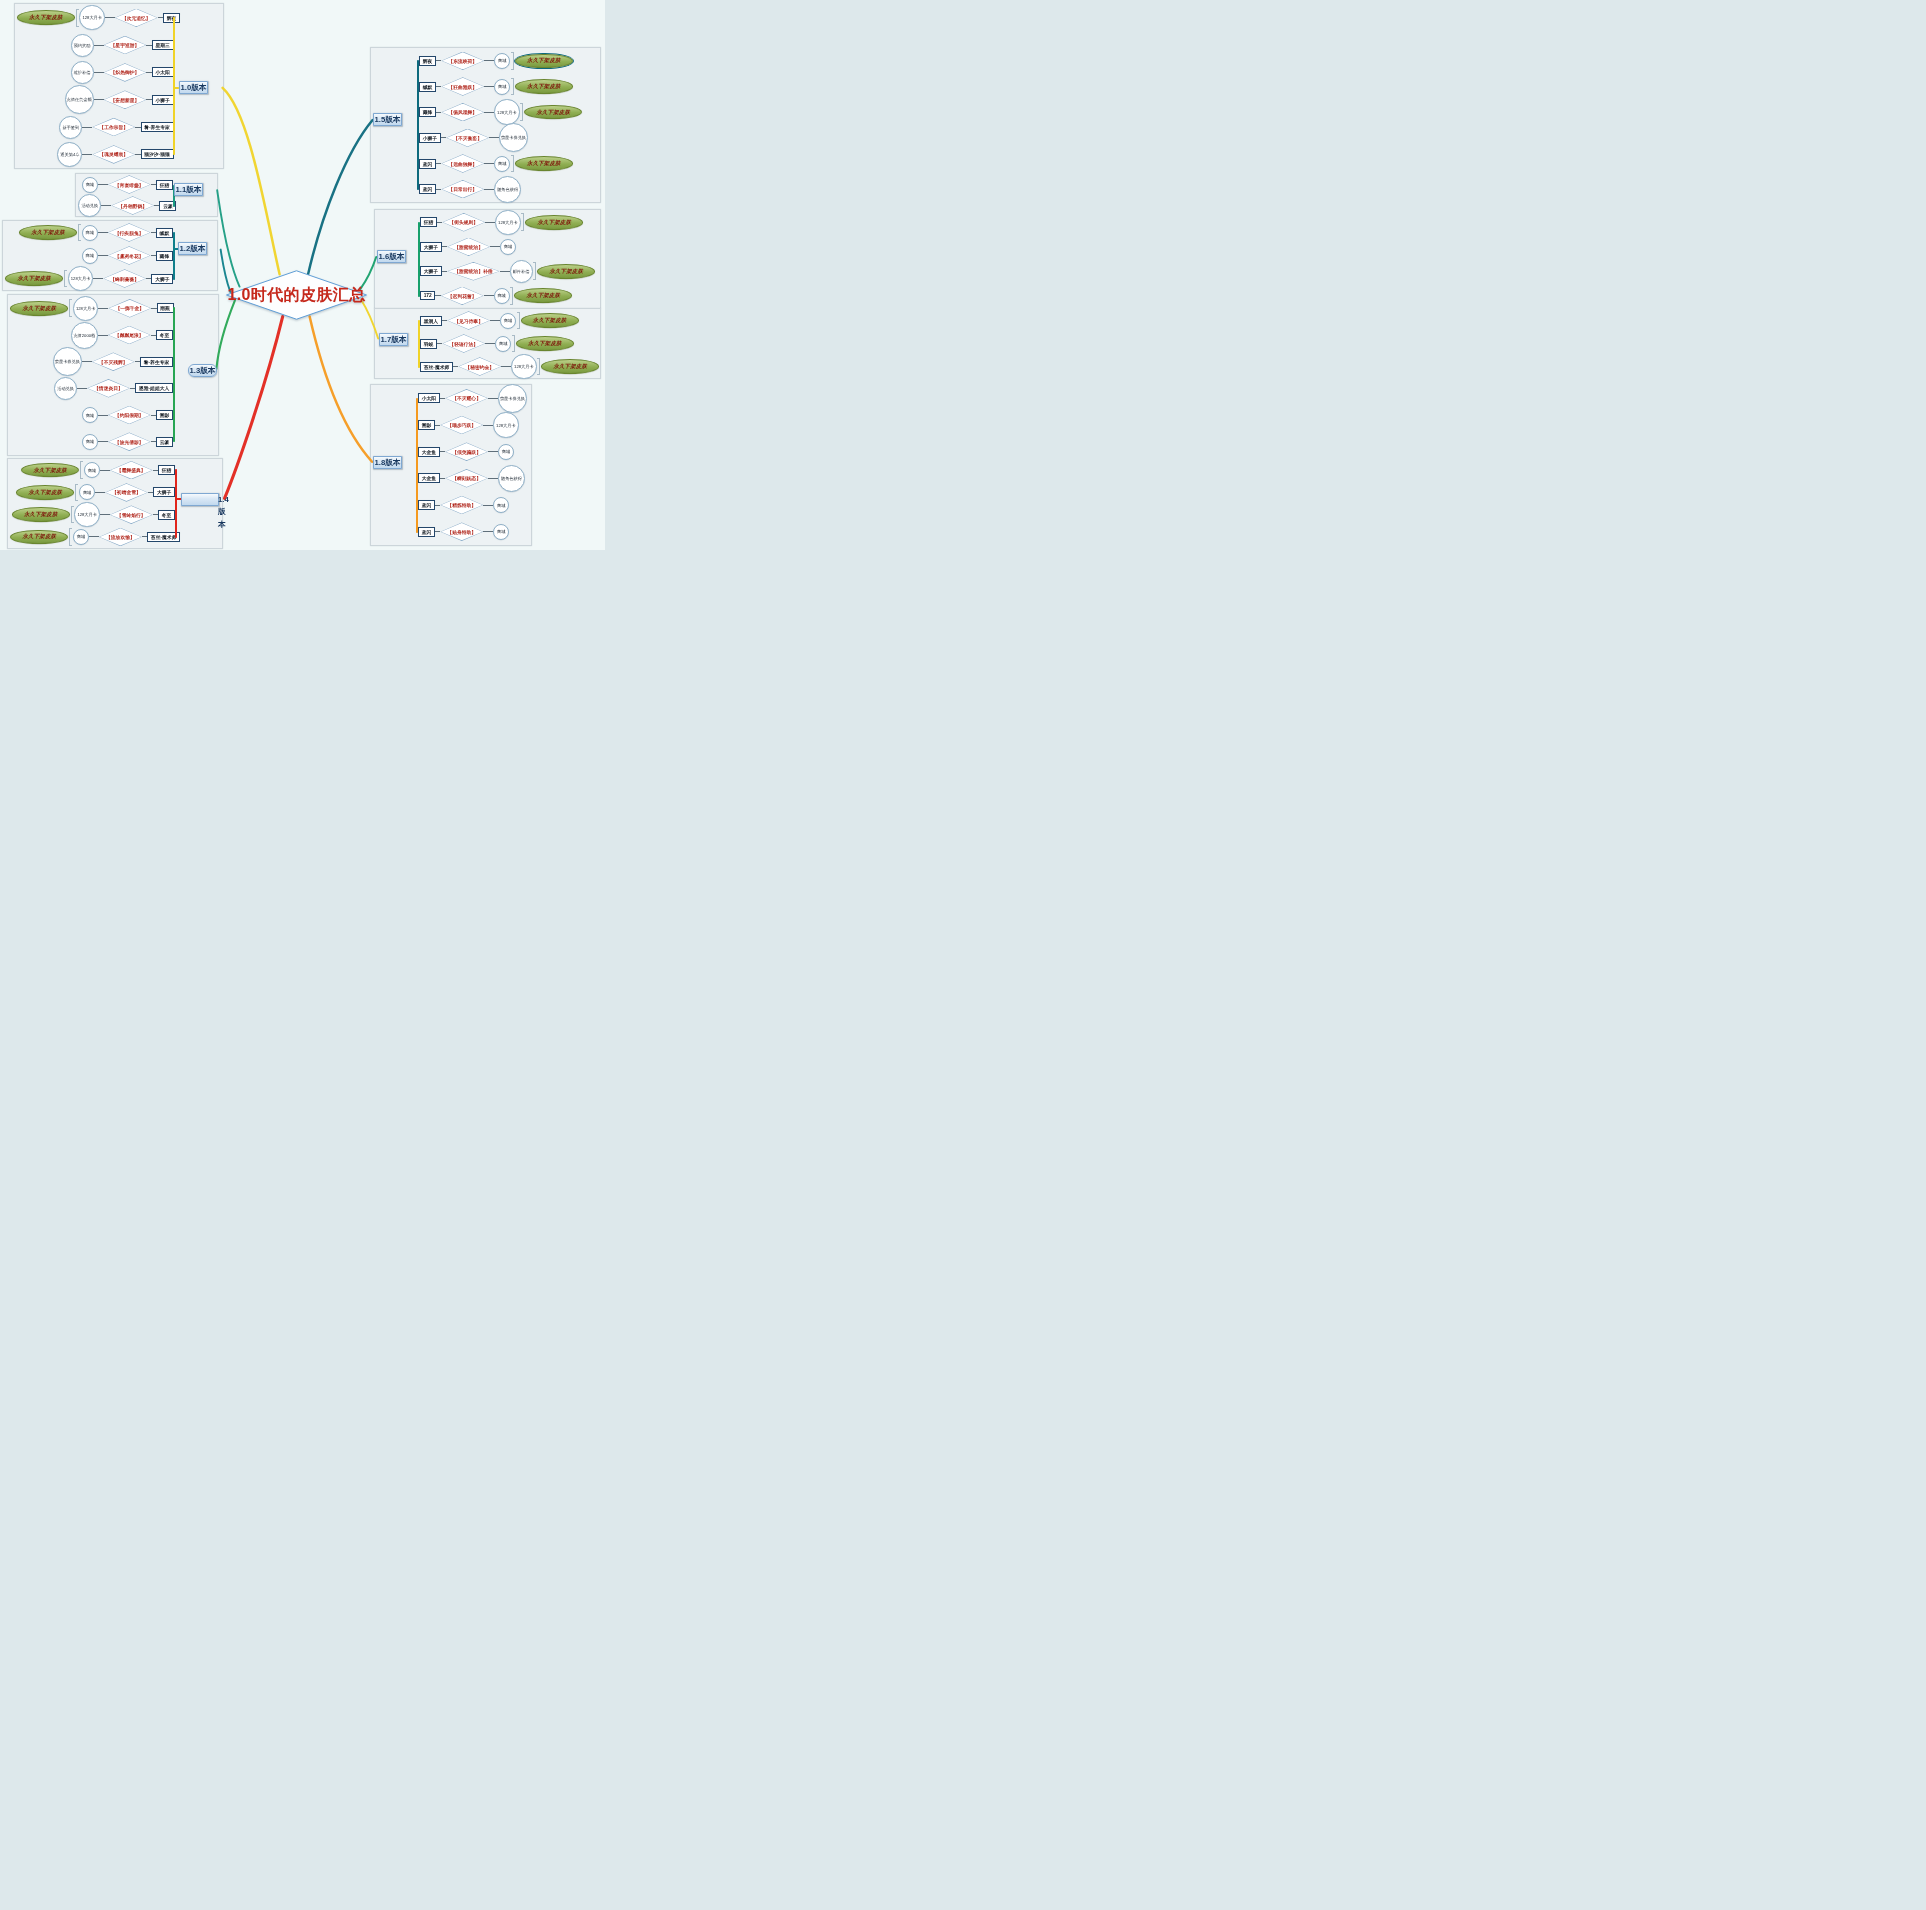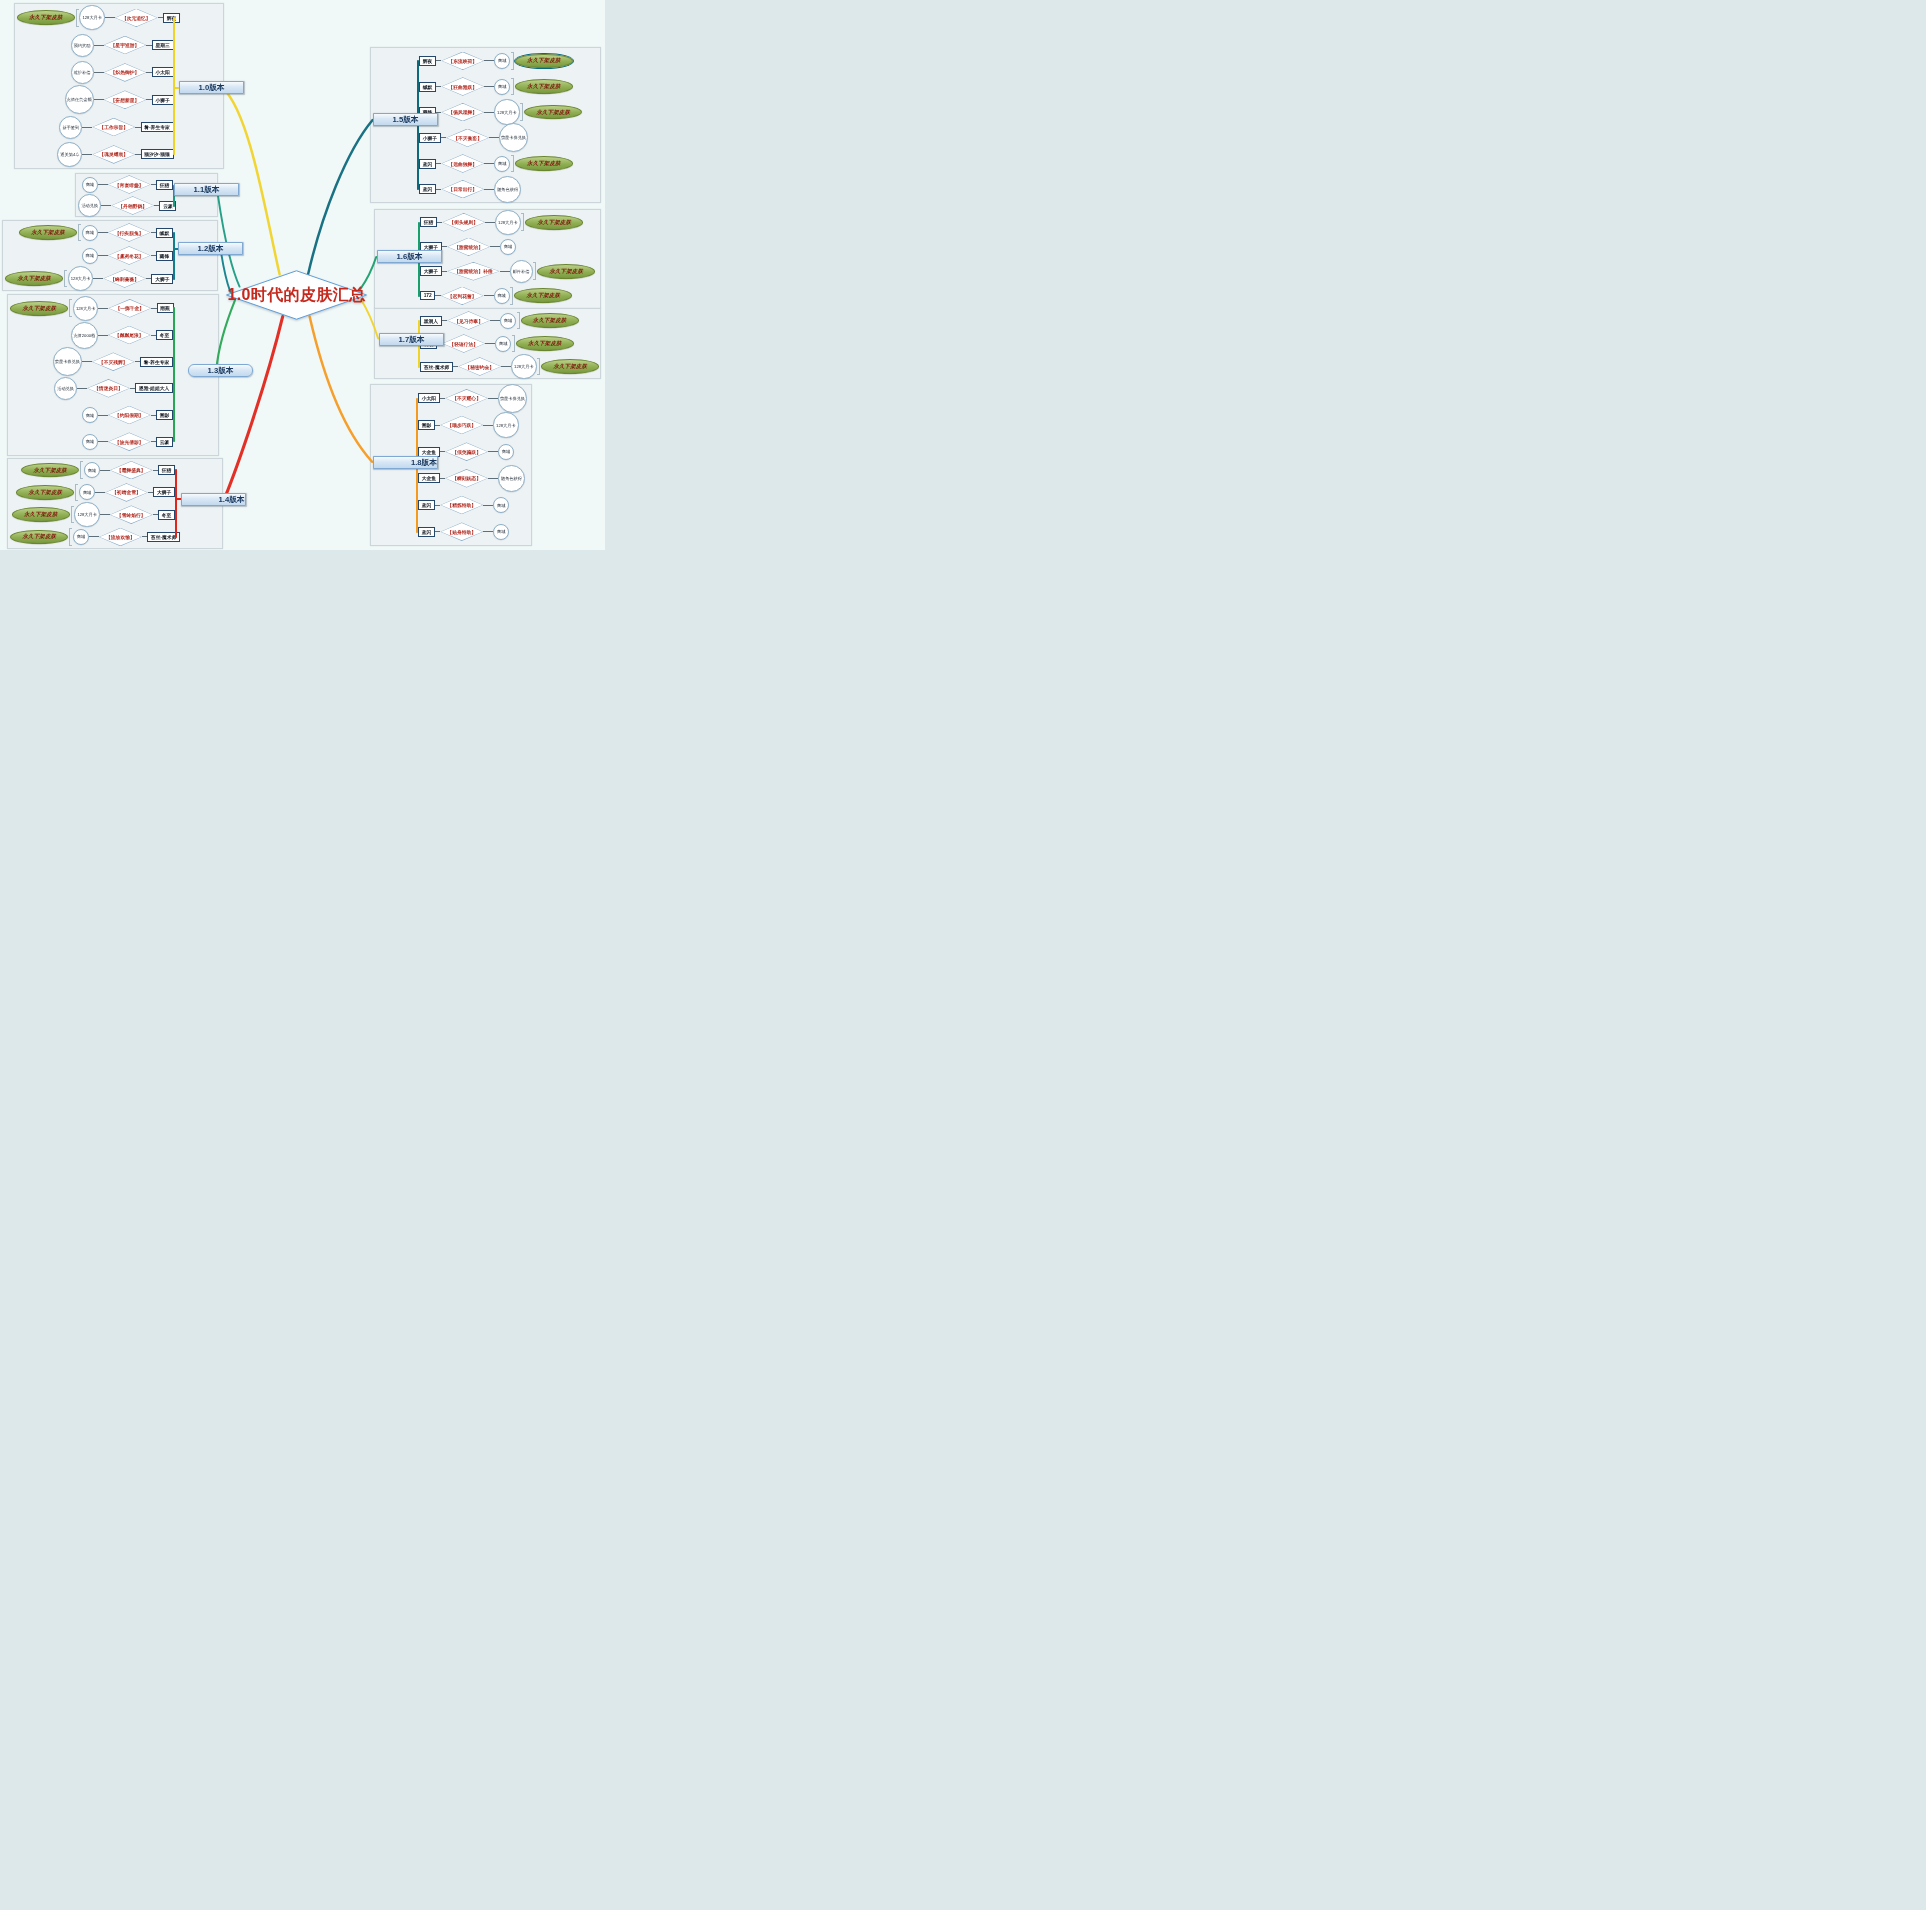--- a/index.html
+++ b/index.html
@@ -85,21 +85,21 @@
   }
   .ellipse.ringed { box-shadow: 0 0 0 1px #0d6a7d, 0 0.4px 0.8px rgba(90,110,60,.4); }
   .bracket { width: 3.1px; height: 17.7px; flex: 0 0 auto; margin: 0 0.8px; }
   .bracket.bl { border: 0.6px solid #a8bac6; border-right: none; }
   .bracket.br { border: 0.6px solid #a8bac6; border-left: none; }
 
   .spine { position: absolute; width: 1.5px; border-radius: 0.8px; z-index: 2; }
   .ltick { position: absolute; height: 1.5px; border-radius: 0.8px; z-index: 2; }
 
   .vlabel {
-    position: absolute; width: 65px; height: 13px;
+    position: absolute; width: 29px; height: 13px;
     line-height: 12.3px; text-align: center;
     font-size: 7.7px; font-weight: 700; color: #17375e;
     background: linear-gradient(180deg, #f6fafd 0%, #d8e7f5 45%, #c2d9ee 100%);
     border: 0.4px solid #7fa8d2; border-radius: 0.8px;
     box-shadow: 0.4px 0.8px 1.2px rgba(60,80,100,.35);
     z-index: 5; cursor: default;
   }
   .center-node {
     position: absolute; left: 225px; top: 269px; width: 143px; height: 52px;
     z-index: 4; filter: drop-shadow(0 1.2px 0.8px rgba(80,100,120,.35));
@@ -598,21 +598,21 @@
   <div class="ltick" style="left: 175px; top: 498px; width: 7px; background: rgb(225, 37, 27);"></div>
 
   <div class="vlabel" style="left:179px; top:81px;">1.0版本</div>
   <div class="vlabel" style="left:174px; top:183px;">1.1版本</div>
   <div class="vlabel" style="left:178px; top:242px;">1.2版本</div>
   <div class="vlabel" style="left:188px; top:364px;border-radius:6px;">1.3版本</div>
   <div class="vlabel" style="left:181px; top:493px;padding-left:36px;">1.4版本</div>
   <div class="vlabel" style="left:373px; top:113px;">1.5版本</div>
   <div class="vlabel" style="left:377px; top:250px;">1.6版本</div>
   <div class="vlabel" style="left:379px; top:333px;">1.7版本</div>
-  <div class="vlabel" style="left:373px; top:456px;text-align:right;">1.8版本</div>
+  <div class="vlabel" style="left:373px; top:456px;">1.8版本</div>
 
   <div class="center-node">
     <svg width="143" height="52" viewBox="0 0 372 134">
       <polygon points="186,4 368,67 186,130 4,67" fill="#fdfeff" stroke="#5b9bd5" stroke-width="2.5"></polygon>
     </svg>
     <div class="center-title">1.0时代的皮肤汇总</div>
   </div>
 
 </div>
 

